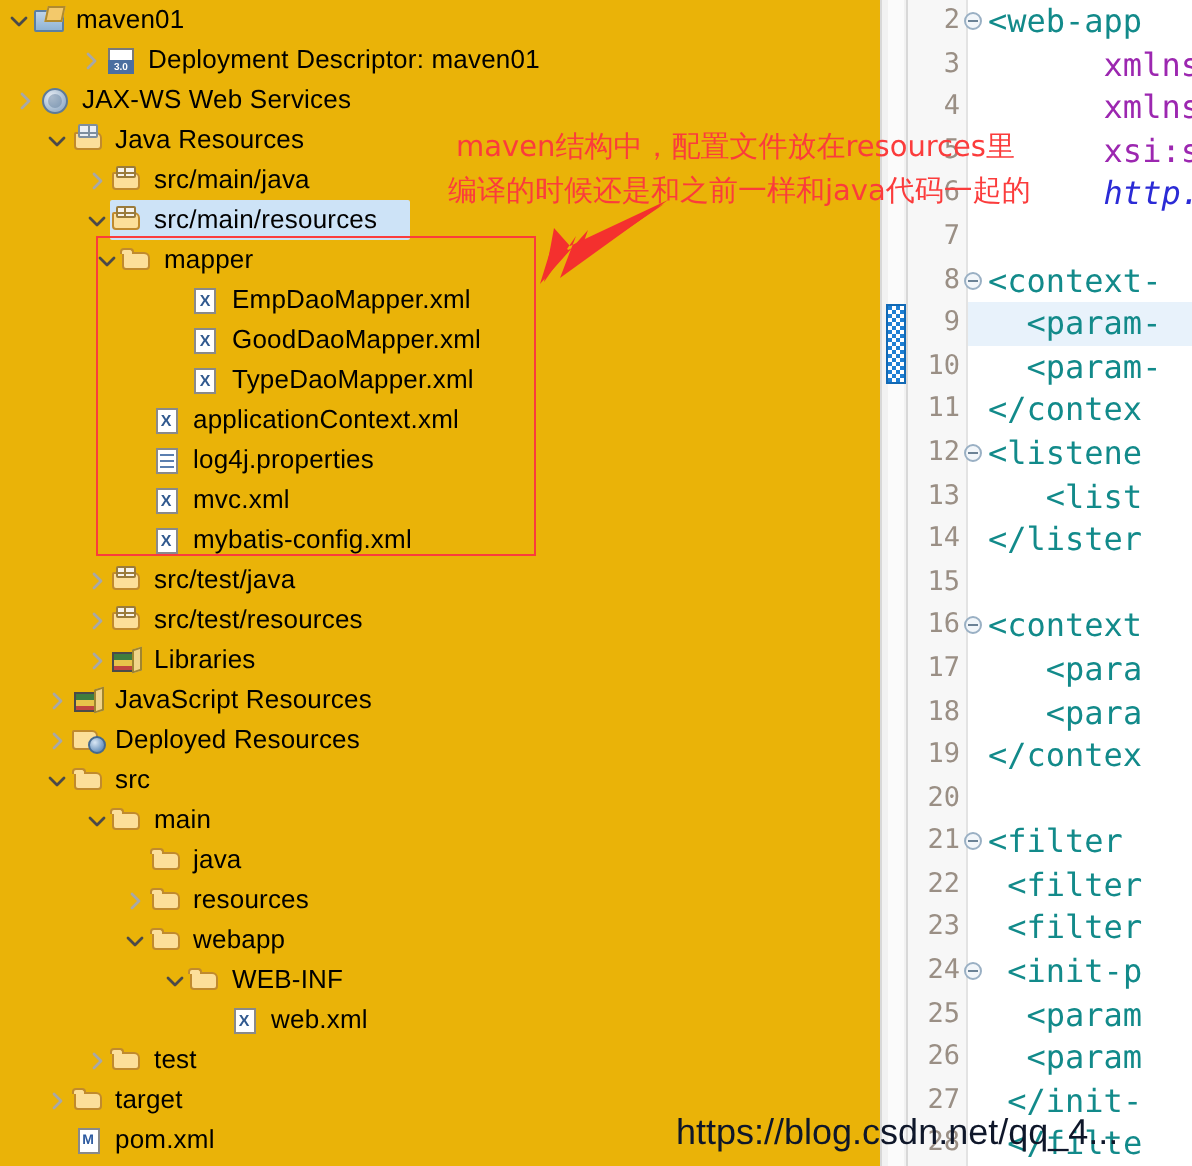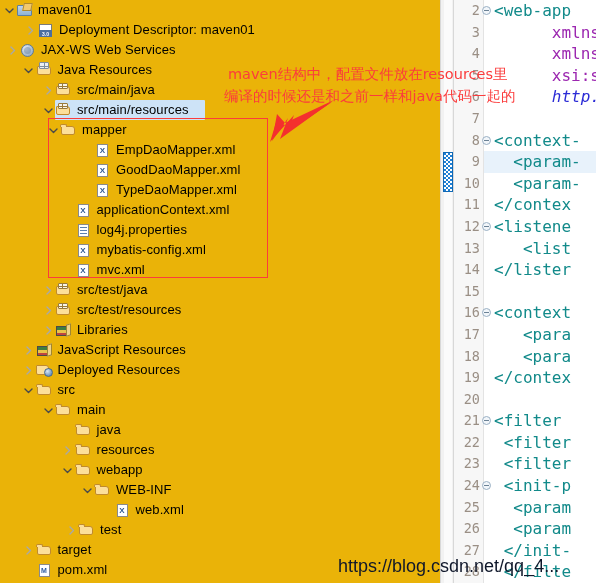--- a/index.html
+++ b/index.html
@@ -231,21 +231,21 @@
           <span class="arrow">
             <svg width="9" height="9" viewBox="0 0 9 9">
               <path d="M1 3 L4.5 6.5 L8 3" fill="none" stroke="#4a4a4a" stroke-width="1.4" stroke-linecap="round" stroke-linejoin="round"></path>
             </svg>
           </span>
           <span class="ico f-proj"></span>
           <span class="lbl">maven01</span>
         </div>
       </div>
       <div class="row">
-        <div class="cnt" style="padding-left:23px">
+        <div class="cnt" style="padding-left:38px">
           <span class="arrow">
             <svg width="9" height="9" viewBox="0 0 9 9">
               <path d="M3 1 L6.5 4.5 L3 8" fill="none" stroke="#a8a8a8" stroke-width="1.4" stroke-linecap="round" stroke-linejoin="round"></path>
             </svg>
           </span>
           <span class="ico f-dd"></span>
           <span class="lbl">Deployment Descriptor: maven01</span>
         </div>
       </div>
       <div class="row">
@@ -336,28 +336,28 @@
         <div class="cnt" style="padding-left:60.5px">
           <span class="spacer"></span>
           <span class="ico f-prop"></span>
           <span class="lbl">log4j.properties</span>
         </div>
       </div>
       <div class="row">
         <div class="cnt" style="padding-left:60.5px">
           <span class="spacer"></span>
           <span class="ico f-xml"></span>
+          <span class="lbl">mvc.xml</span>
+        </div>
+      </div>
+      <div class="row">
+        <div class="cnt" style="padding-left:60.5px">
+          <span class="spacer"></span>
+          <span class="ico f-xml"></span>
           <span class="lbl">mybatis-config.xml</span>
-        </div>
-      </div>
-      <div class="row">
-        <div class="cnt" style="padding-left:60.5px">
-          <span class="spacer"></span>
-          <span class="ico f-xml"></span>
-          <span class="lbl">mvc.xml</span>
         </div>
       </div>
       <div class="row">
         <div class="cnt" style="padding-left:41px">
           <span class="arrow">
             <svg width="9" height="9" viewBox="0 0 9 9">
               <path d="M3 1 L6.5 4.5 L3 8" fill="none" stroke="#a8a8a8" stroke-width="1.4" stroke-linecap="round" stroke-linejoin="round"></path>
             </svg>
           </span>
           <span class="ico f-src"></span>
@@ -471,21 +471,21 @@
         </div>
       </div>
       <div class="row">
         <div class="cnt" style="padding-left:99.5px">
           <span class="spacer"></span>
           <span class="ico f-xml"></span>
           <span class="lbl">web.xml</span>
         </div>
       </div>
       <div class="row">
-        <div class="cnt" style="padding-left:64px">
+        <div class="cnt" style="padding-left:41px">
           <span class="arrow">
             <svg width="9" height="9" viewBox="0 0 9 9">
               <path d="M3 1 L6.5 4.5 L3 8" fill="none" stroke="#a8a8a8" stroke-width="1.4" stroke-linecap="round" stroke-linejoin="round"></path>
             </svg>
           </span>
           <span class="ico f-folder"></span>
           <span class="lbl">test</span>
         </div>
       </div>
       <div class="row">

